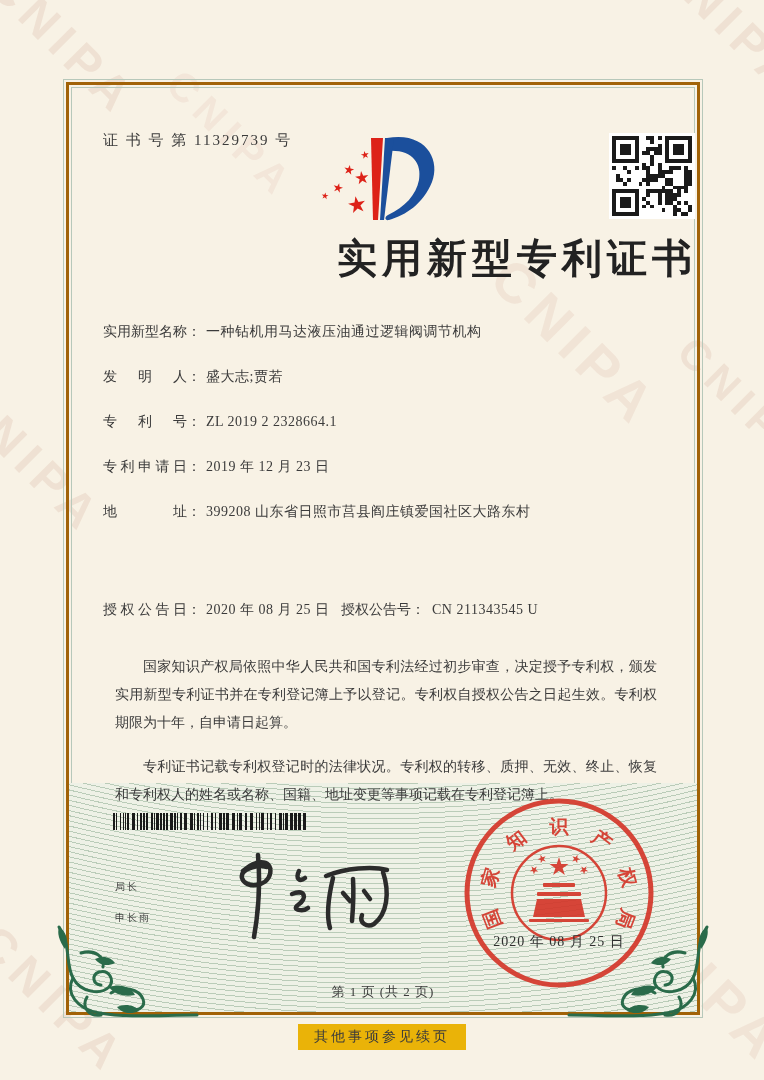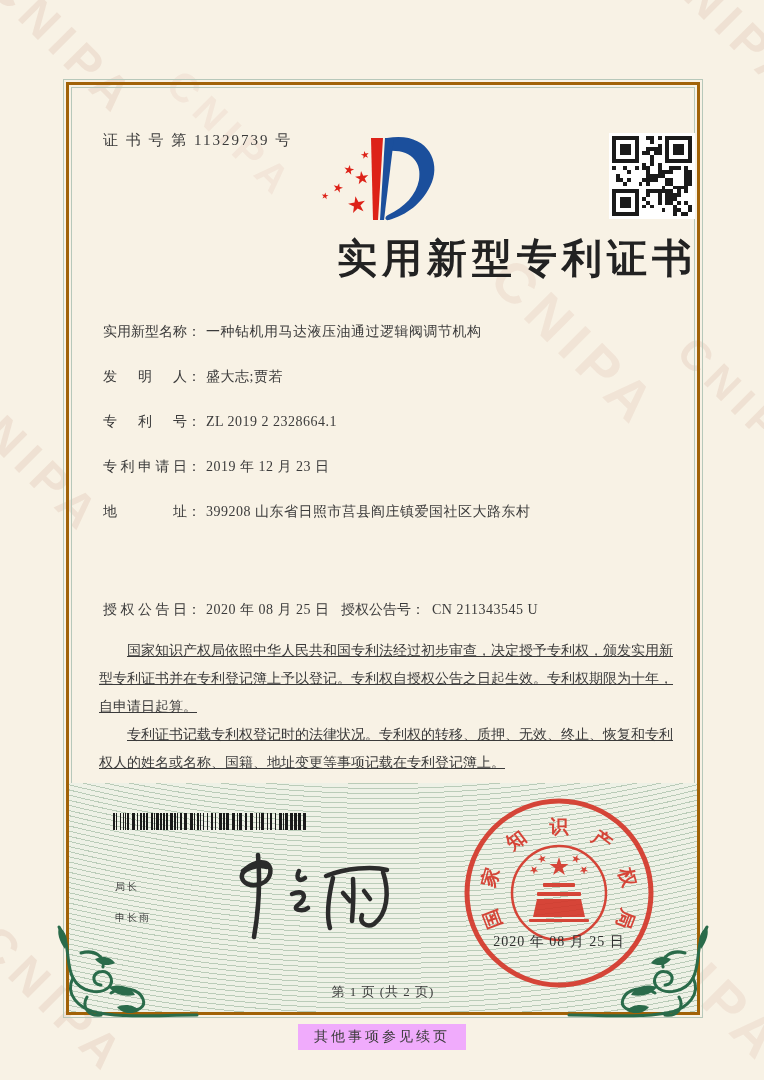--- a/index.html
+++ b/index.html
@@ -43,41 +43,41 @@
   .frow{height:45px;font-size:14px;white-space:nowrap;}
   .flabel{display:inline-block;width:84px;text-align:justify;text-align-last:justify;vertical-align:top;}
   .fcolon{display:inline-block;width:12px;}
   .fvalue{display:inline-block;margin-left:7px;letter-spacing:0.5px;}
   .grant-row{position:absolute;left:34px;top:516px;font-size:14px;white-space:nowrap;}
   .grant-pair2{position:absolute;left:238px;top:0;}
   .paras{
     position:absolute;left:30px;top:552px;width:574px;
     font-size:14px;line-height:28px;text-align:justify;
   }
-  .paras p{margin:0;text-indent:2em;text-decoration:underline;}
+  .paras p{margin:16px;text-indent:2em;}
   .barcode{position:absolute;left:44px;top:728px;}
   .signer{position:absolute;left:46px;top:786px;font-size:10px;line-height:31px;letter-spacing:2px;}
   .signature{position:absolute;left:144px;top:764px;}
   .seal{position:absolute;left:388px;top:706px;}
   .seal-date{
     position:absolute;left:388px;top:848px;width:204px;text-align:center;
     font-size:14px;letter-spacing:1px;color:#2f2f2f;z-index:3;
   }
   .page-num{
     position:absolute;left:0;top:898px;width:100%;text-align:center;
     font-size:13px;letter-spacing:1px;z-index:3;
   }
   .flourish{position:absolute;z-index:2;}
   .flourish.left{left:-18px;top:838px;}
   .flourish.right{right:-18px;top:838px;transform:scaleX(-1);}
   .bottom-note{
     position:absolute;left:0;top:1024px;width:100%;text-align:center;z-index:2;
   }
   .bottom-note span{
-    background:#f0abfc;display:inline-block;padding:4px 16px;
+    background:#eab308;display:inline-block;padding:4px 16px;
     font-size:14px;letter-spacing:3px;
   }
   .defs{position:absolute;width:0;height:0;overflow:hidden;}
 </style>
 </head>
 <body>
 
 <svg class="defs" aria-hidden="true">
   <defs>
     <polygon id="star" points="0,-1 0.2245,-0.309 0.951,-0.309 0.3633,0.118 0.5878,0.809 0,0.382 -0.5878,0.809 -0.3633,0.118 -0.951,-0.309 -0.2245,-0.309"></polygon>

